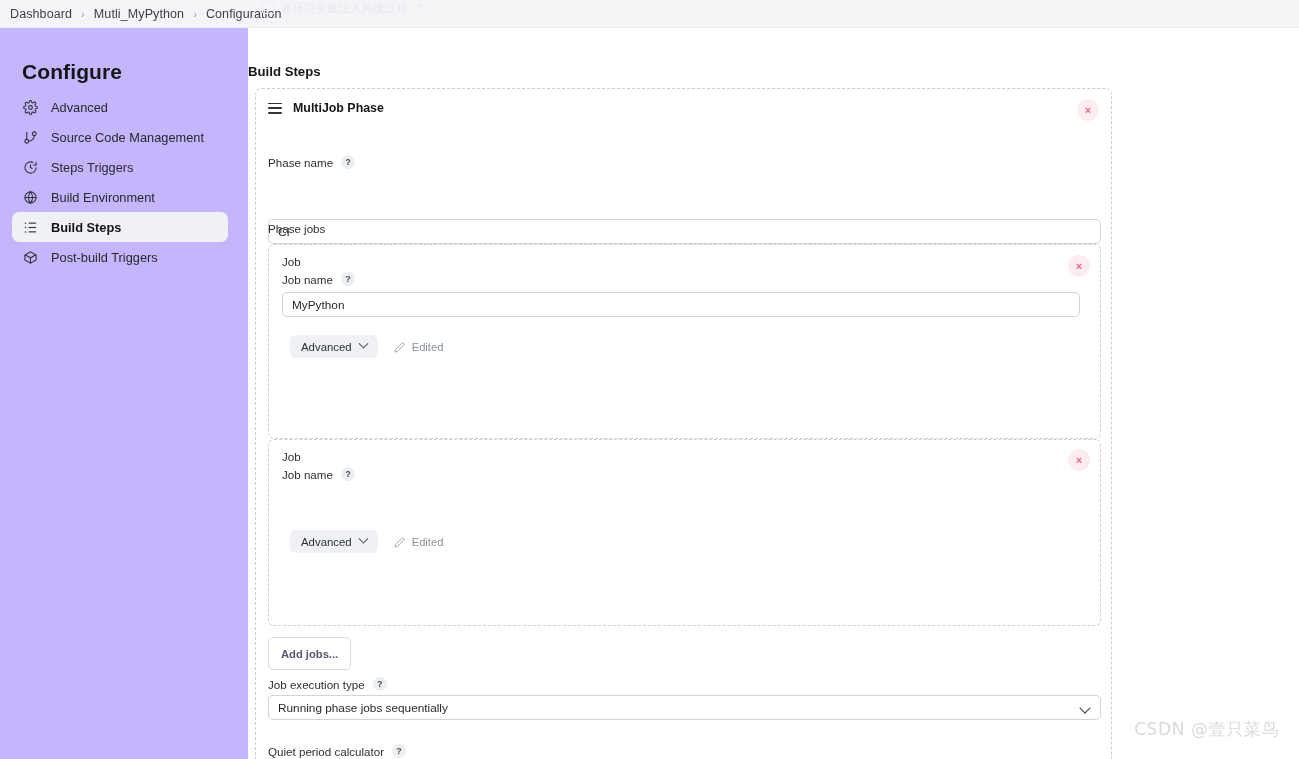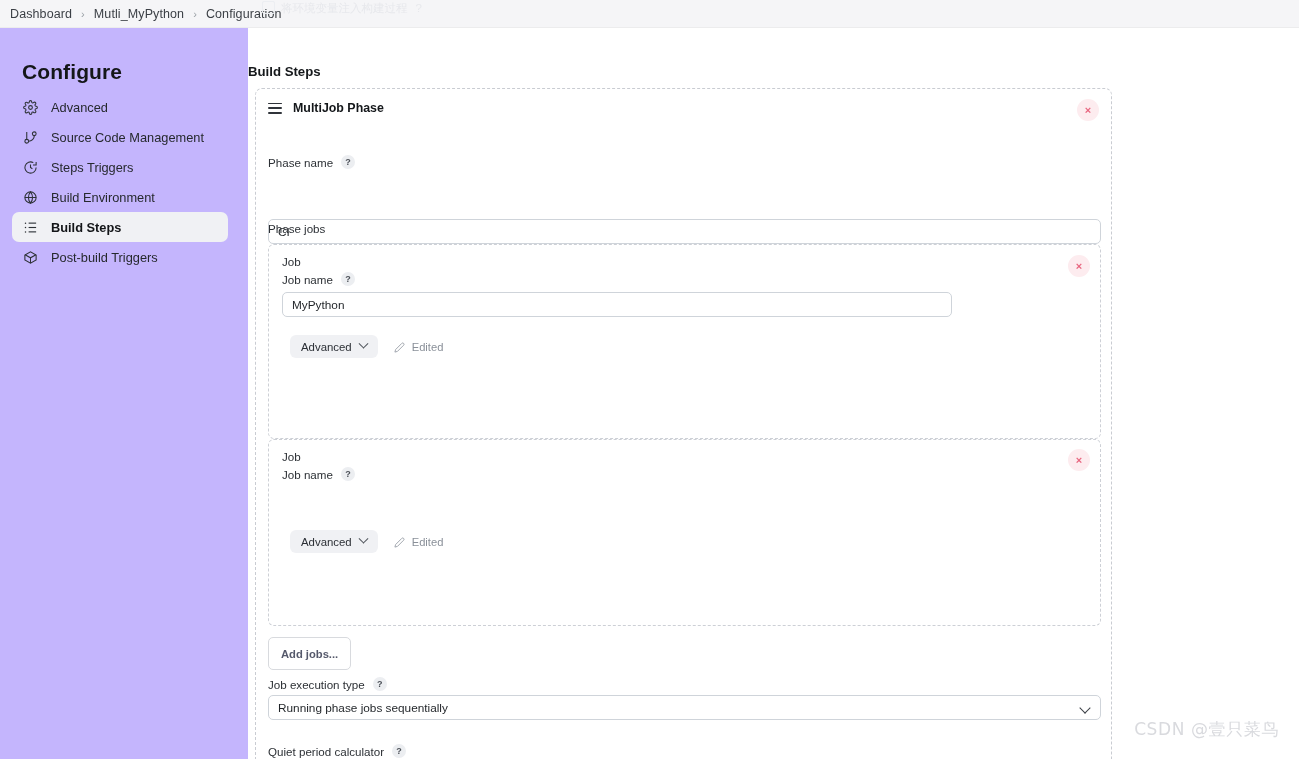--- a/index.html
+++ b/index.html
@@ -165,21 +165,21 @@
   }
   .job-kind {
     position: absolute; left: 13px; top: 10px;
     font-size: 11.6px; color: #2c3035;
   }
   .job-name-label {
     position: absolute; left: 13px; top: 27px;
   }
   .job-input-wrap {
     position: absolute; left: 13px; top: 47px;
-    width: 670px;
+    width: 798px;
   }
   .advanced-row {
     position: absolute; left: 13px;
     display: flex; align-items: center; padding-left: 8px;
   }
   .advanced-btn {
     display: inline-flex; align-items: center;
     height: 23px; padding: 0 11px;
     background: #f0f1f4; border: none; border-radius: 6px;
     font-family: "Liberation Sans", sans-serif;

